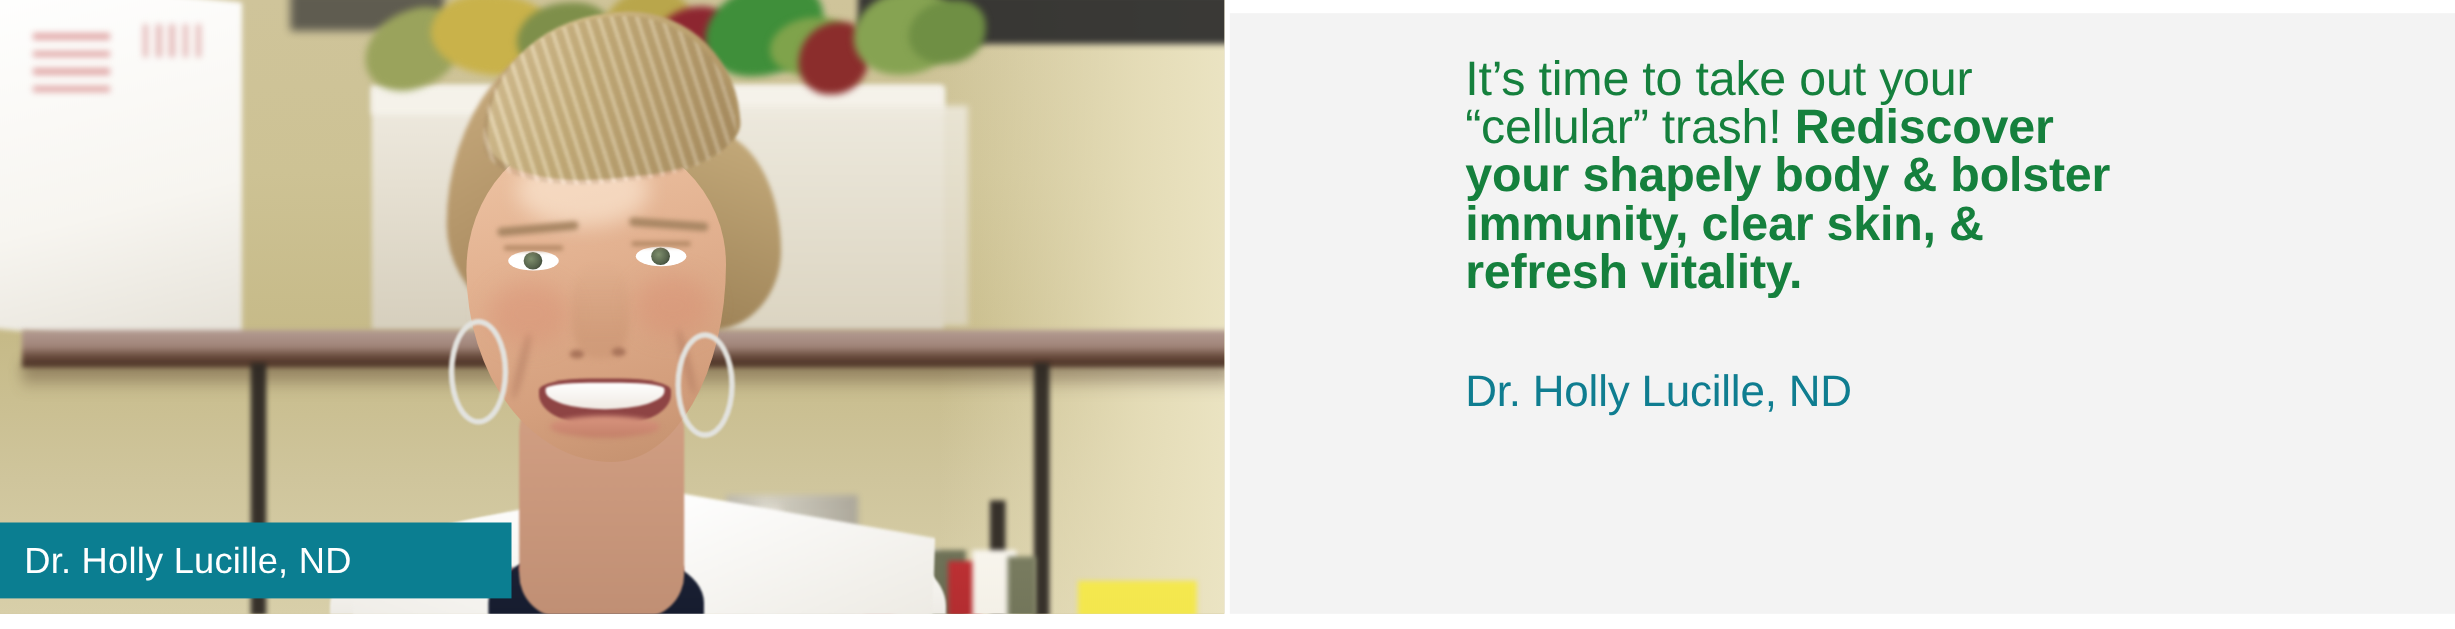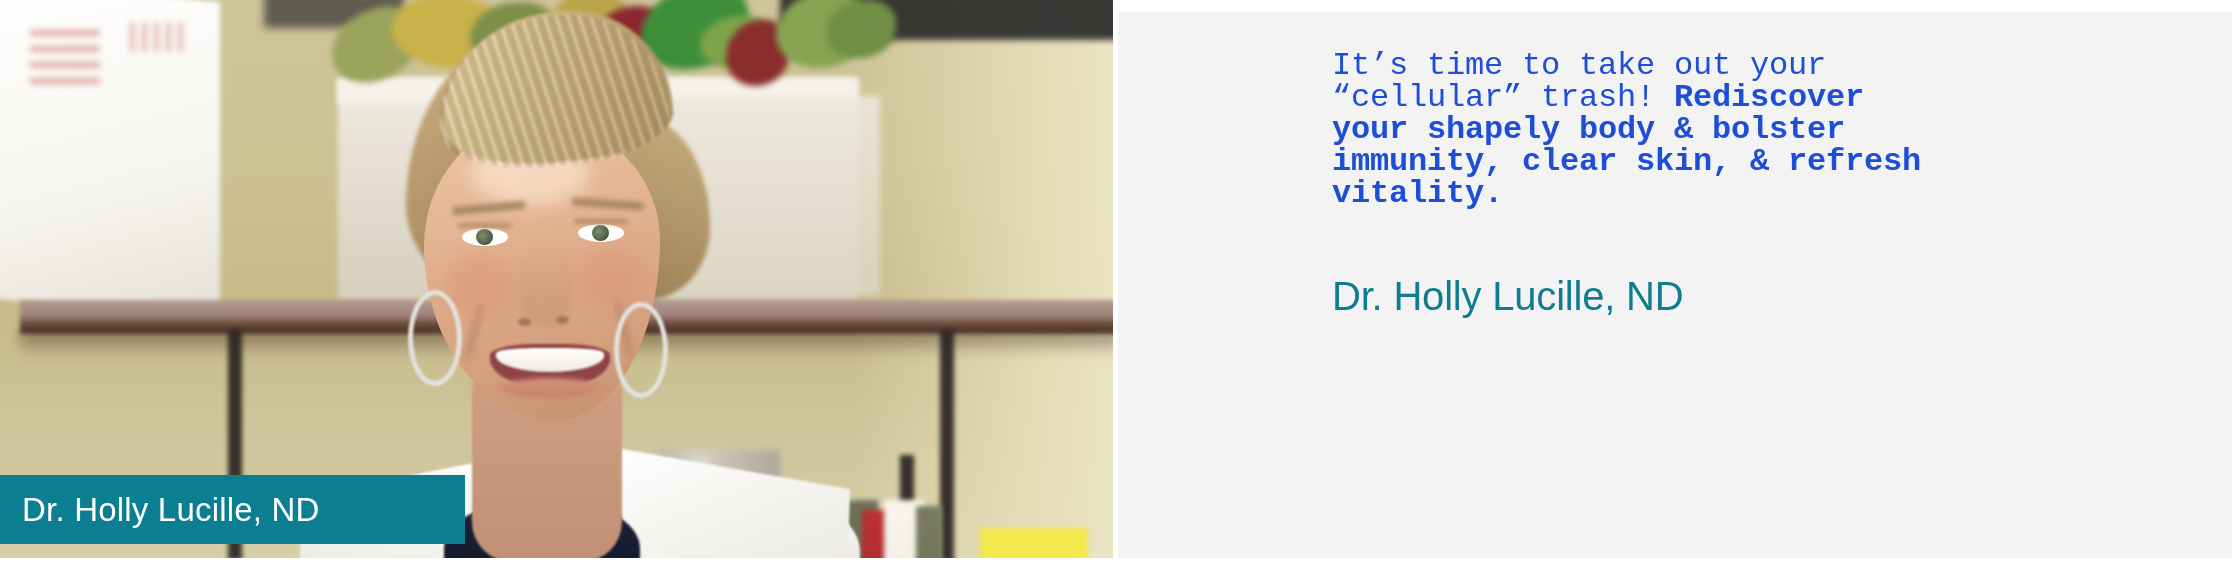--- a/index.html
+++ b/index.html
@@ -441,23 +441,23 @@
     top: 12px;
     width: 1114px;
     height: 546px;
     background: #f3f3f3;
     box-sizing: border-box;
     padding: 38px 60px 0 214px;
   }
 
   .quote {
     margin: 0;
-    color: #1d4ed8;
-    font-family: Liberation Mono, monospace;
-    font-size: 32px;
+    color: #15803d;
+    font-family: Liberation Sans, sans-serif;
+    font-size: 44px;
     line-height: 1.0;
     font-weight: 400;
     letter-spacing: -0.2px;
     max-width: 590px;
   }
   .quote b {
     font-weight: 700;
   }
   .attribution {
     margin: 0;

